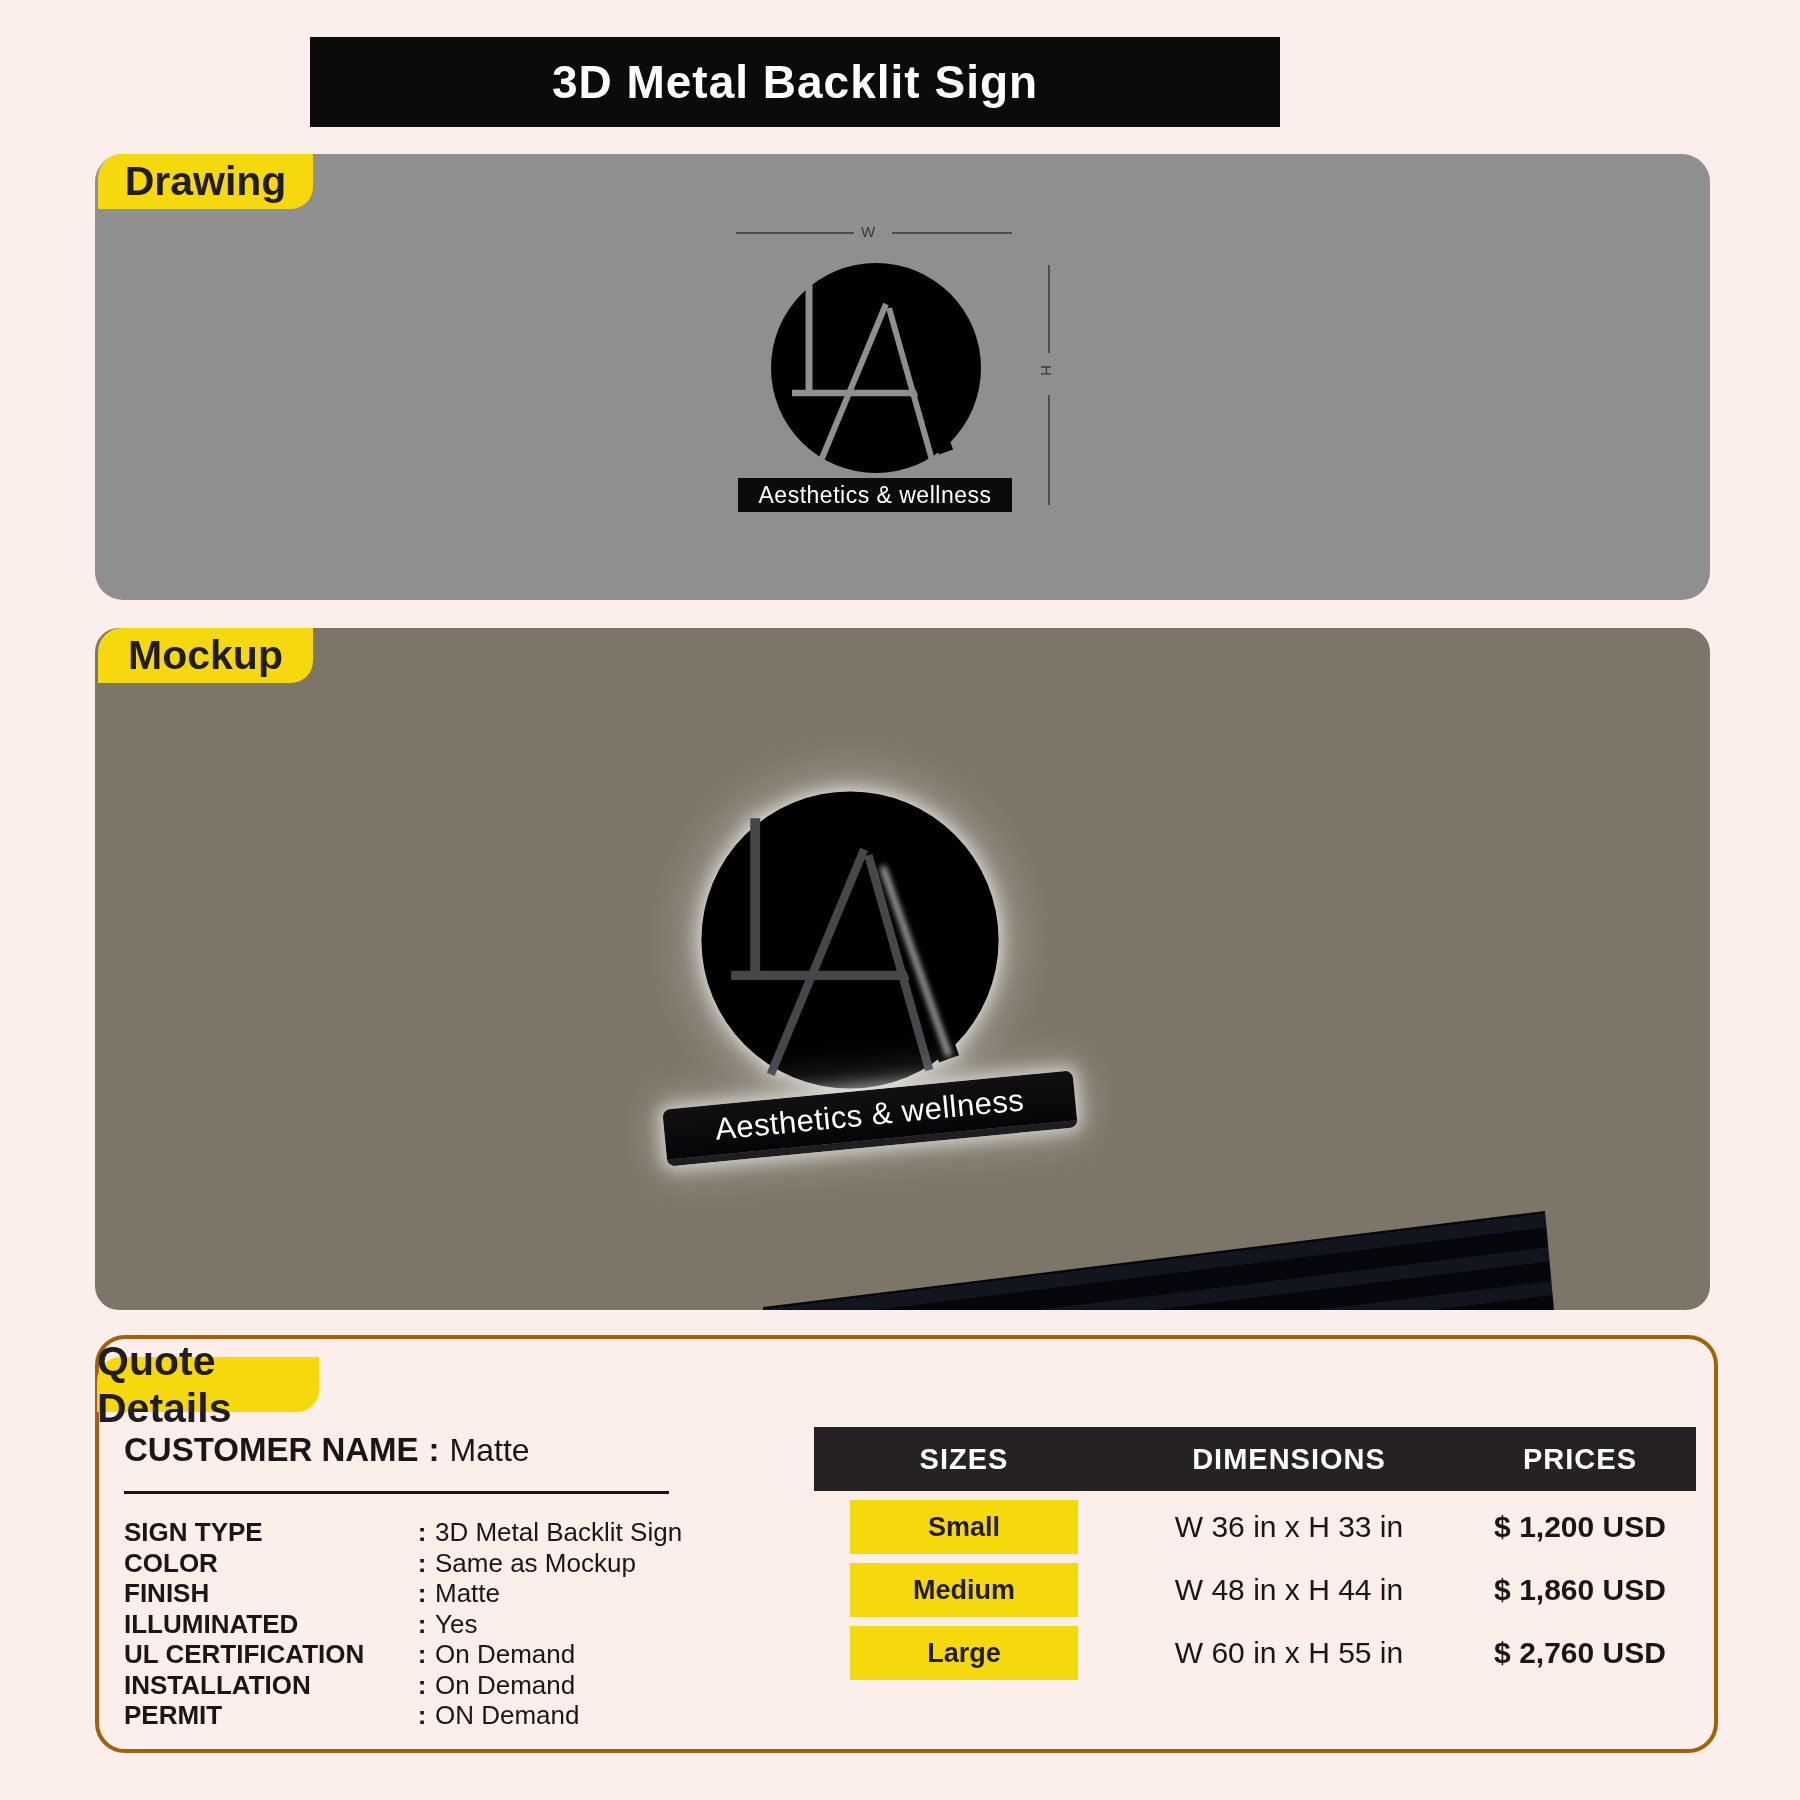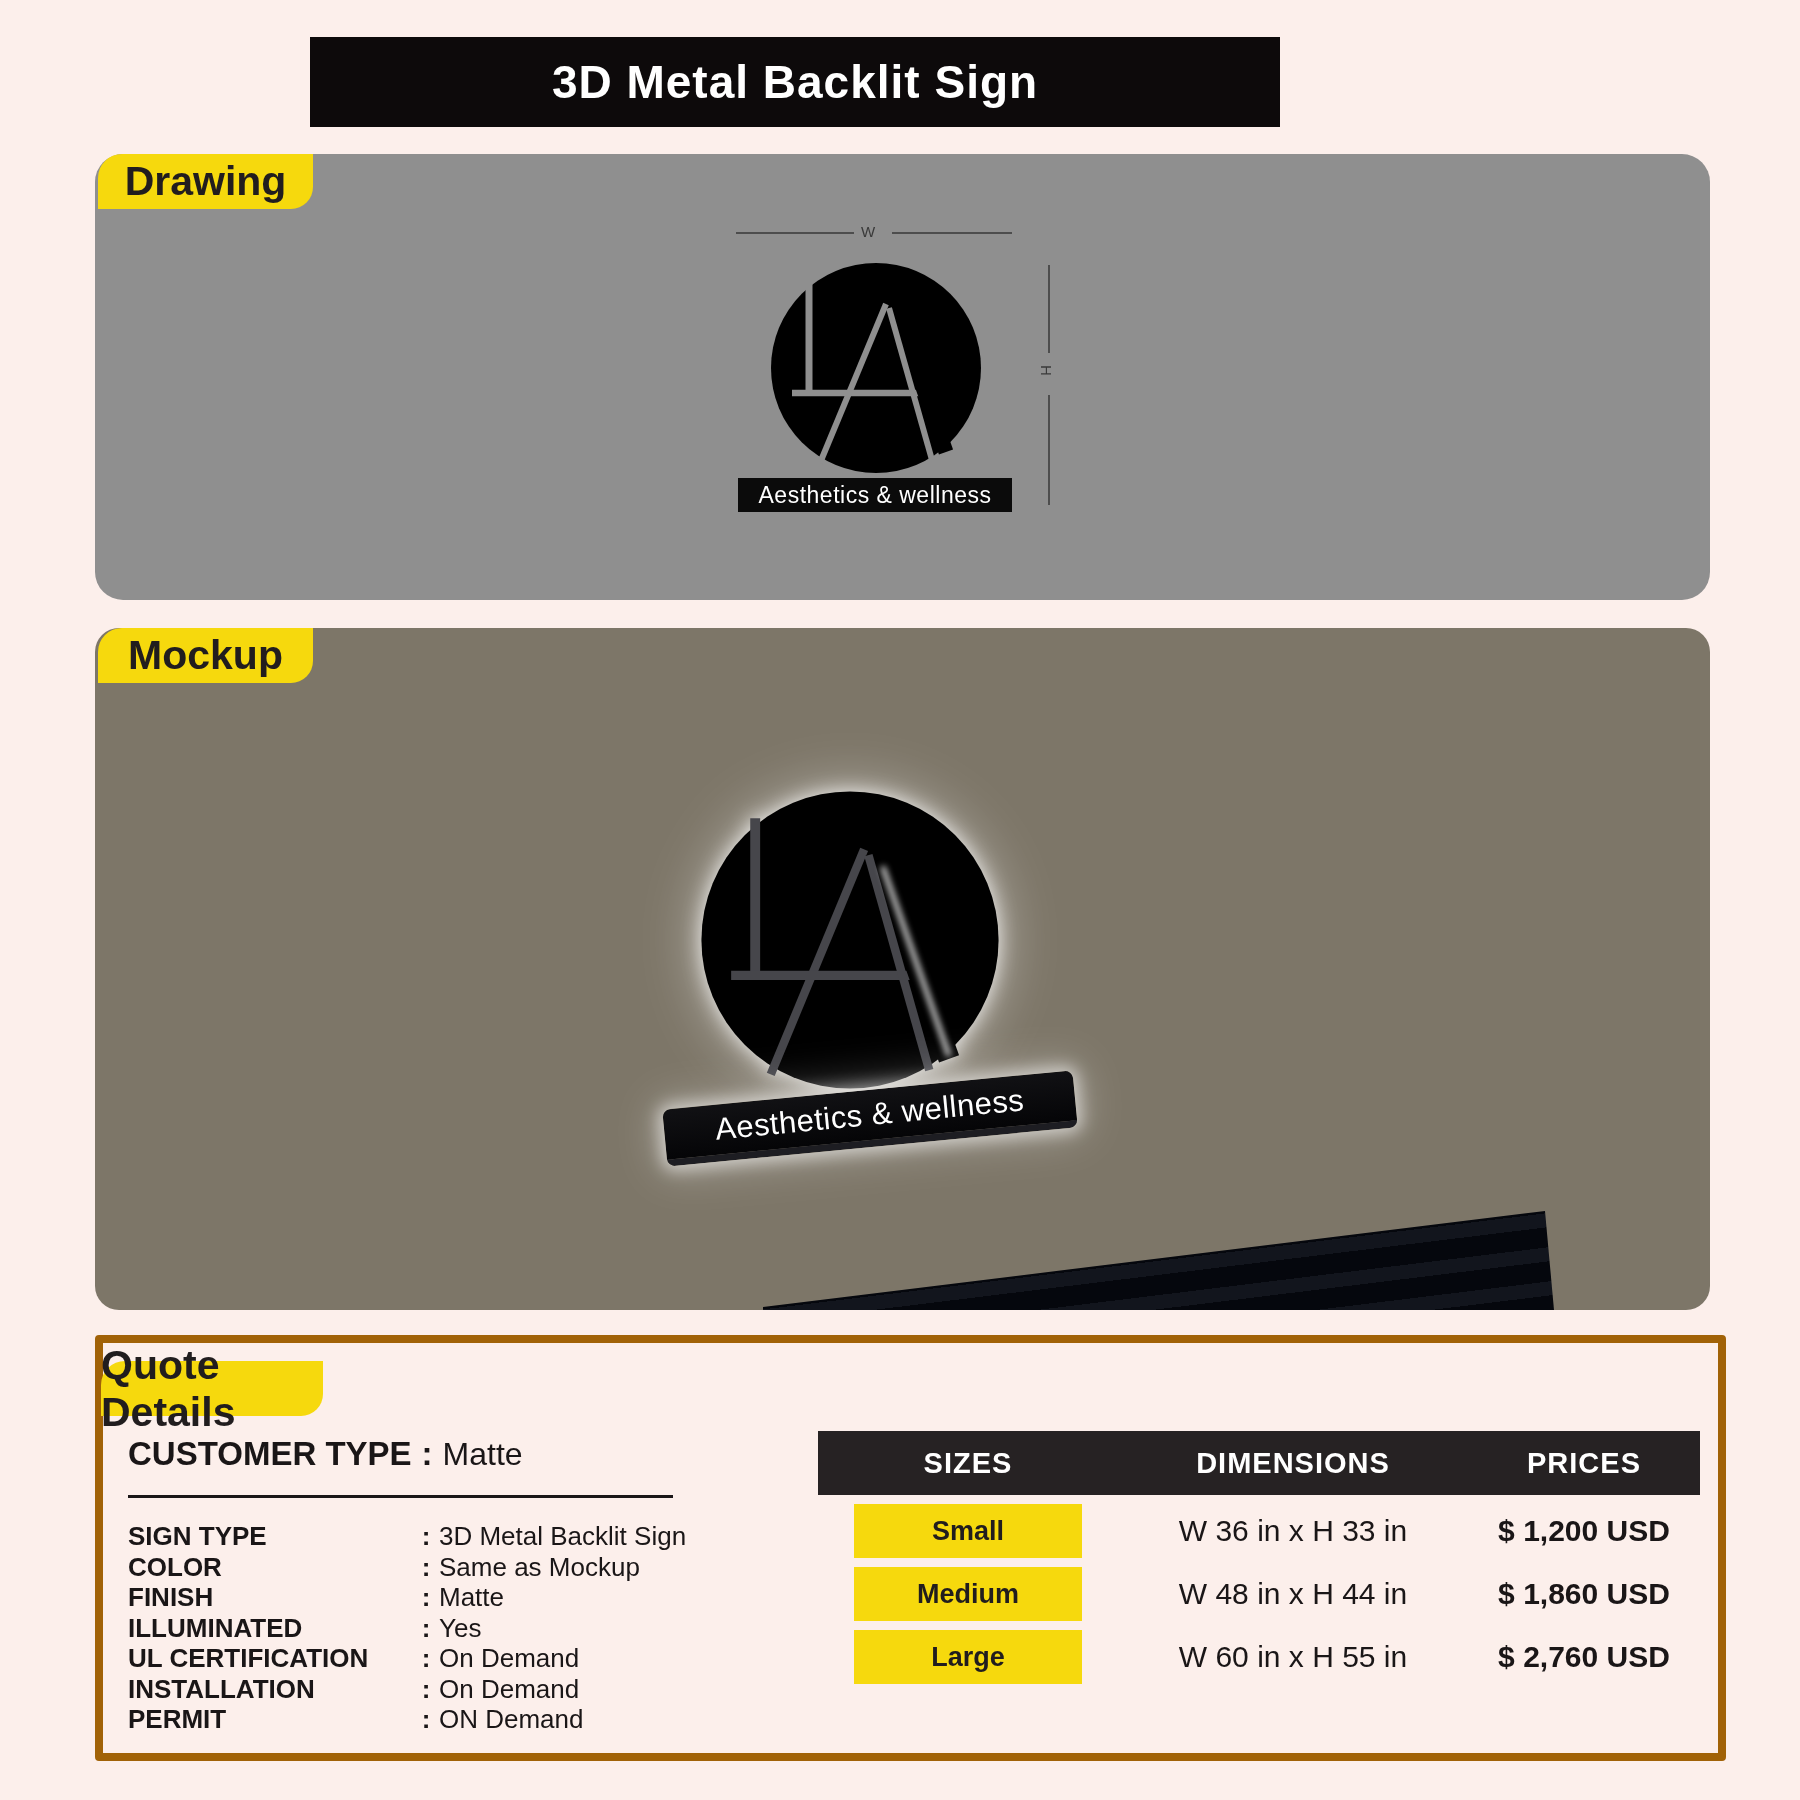--- a/index.html
+++ b/index.html
@@ -60,21 +60,21 @@
   }
   .awning{
     left:0;top:0;width:1615px;height:682px;
     background:repeating-linear-gradient(-7deg,#12151d 0 14px,#05070d 14px 34px);
     clip-path:polygon(668px 679px,1450px 583px,1459px 682px,668px 682px);
   }
 
   
   .quote-card{
     left:95px;top:1335px;width:1615px;height:410px;
-    border:8px solid #a16207;border-radius:4px;background:#fcefeb;
+    border:4px solid #a16207;border-radius:30px;background:#fcefeb;
   }
   .quote-tab{left:-2px;top:18px;}
   .customer-line{
     left:25px;top:92px;display:flex;align-items:baseline;gap:10px;white-space:nowrap;
   }
   .customer-line .lbl{font-size:33px;font-weight:800;}
   .customer-line .sep{font-size:33px;font-weight:800;}
   .customer-line .val{font-size:32px;font-weight:400;}
   .customer-underline{left:25px;top:152px;width:545px;height:3px;background:#1a1617;}
 
@@ -161,21 +161,21 @@
 
   <div class="abs awning"></div>
 </section>
 
 <section class="abs quote-card">
   <div class="abs tab quote-tab" style="width:222px;">
     <span>Quote Details</span>
   </div>
 
   <div class="abs customer-line">
-    <span class="lbl">CUSTOMER TYPE</span>
+    <span class="lbl">CUSTOMER NAME</span>
     <span class="sep">:</span>
     <span class="val">Matte</span>
   </div>
   <div class="abs customer-underline"></div>
 
   <div class="abs details">
     <span class="dl">SIGN TYPE</span>
       <span class="dc">:</span>
       <span class="dv">3D Metal Backlit Sign</span>
     <span class="dl">COLOR</span>

